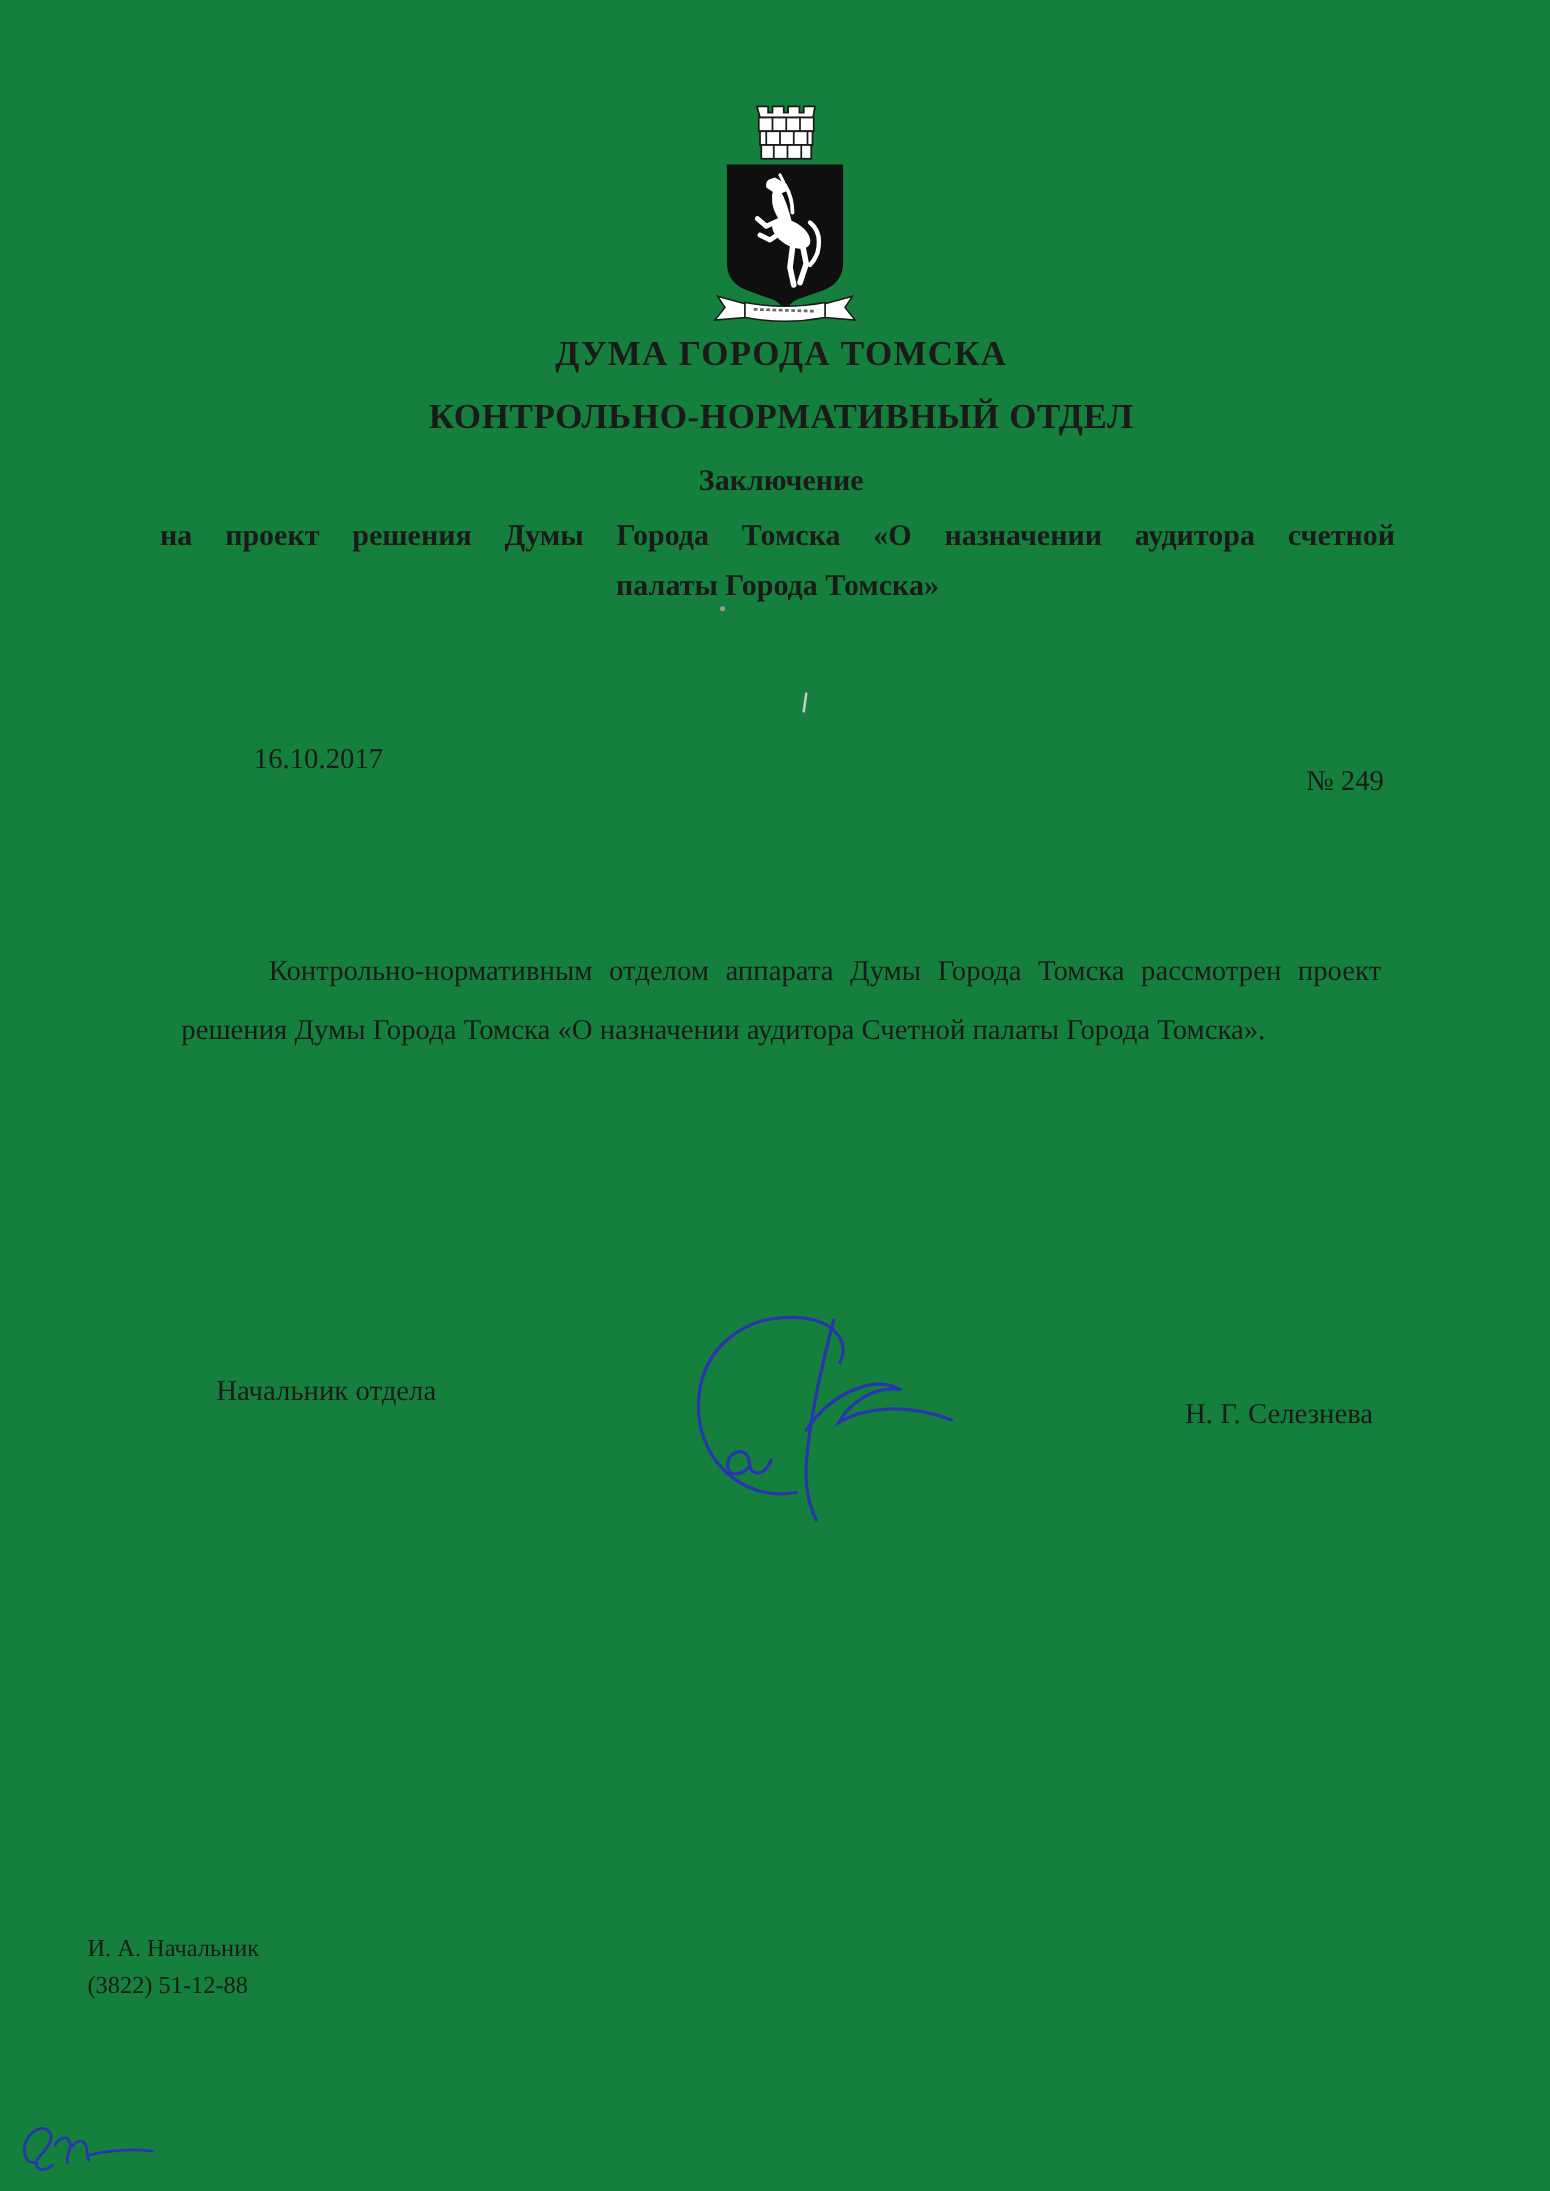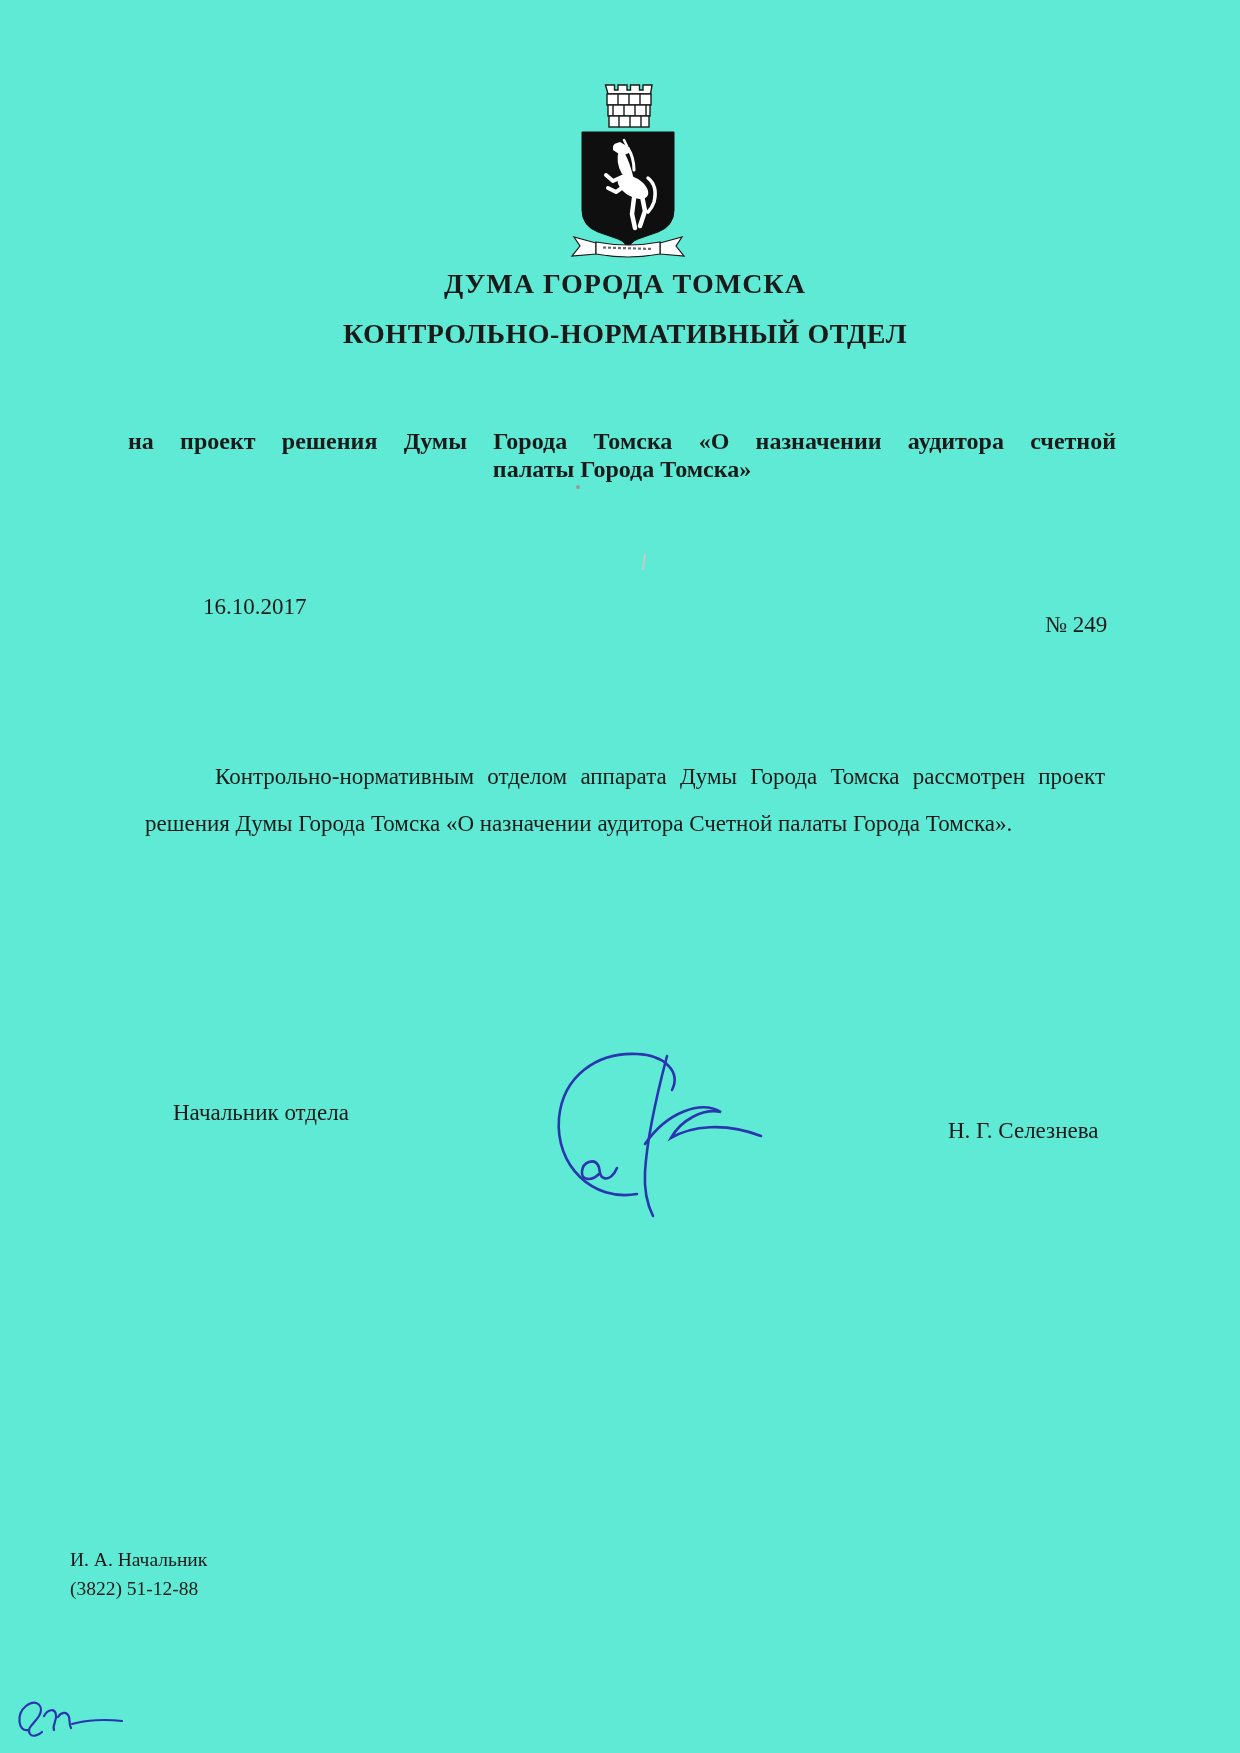--- a/index.html
+++ b/index.html
@@ -1,32 +1,32 @@
 <!DOCTYPE html>
 <html><head>
 <meta charset="utf-8">
 <style>
   html,body{margin:0;padding:0;background:#e8e8e8;}
   .page{
     position:relative;
     width:1240px;height:1753px;
     margin:0 auto;
-    background:#5eead4;
+    background:#15803d;
     font-family:"Liberation Serif", serif;
     color:#1a1a1a;
     overflow:hidden;
   }
   .abs{position:absolute;}
   .center{text-align:center;}
   .bold{font-weight:bold;}
 
   .org-line1{left:130px;top:268px;width:990px;font-size:28px;letter-spacing:1px;}
   .org-line2{left:130px;top:318px;width:990px;font-size:28px;letter-spacing:.5px;}
   .doc-type{left:130px;top:372px;width:990px;font-size:24px;}
-  .subject-line1{left:128px;top:416px;width:988px;font-size:24px;font-weight:bold;text-align:justify;text-align-last:justify;white-space:normal;margin-top:12px;}
+  .subject-line1{left:128px;top:416px;width:988px;font-size:24px;font-weight:bold;text-align:justify;text-align-last:justify;white-space:normal;}
   .subject-line2{left:128px;top:456px;width:988px;font-size:24px;font-weight:bold;text-align:center;}
 
   .doc-date{left:203px;top:594px;font-size:23px;}
   .doc-number{left:1045px;top:612px;font-size:23px;}
 
   .body-text{left:133px;top:741px;width:984px;font-size:23px;line-height:47px;text-align:justify;}
   .body-text p{margin:12px;text-indent:70px;}
 
   .sig-title{left:137px;top:1100px;font-size:23px;margin-left:36px;}
   .sig-name{left:948px;top:1118px;font-size:23px;}
@@ -75,20 +75,21 @@
     <g fill="#ffffff" stroke="#1a1a1a" stroke-width="1.2">
       <polygon points="30,159 8,153 14,162 6,172 30,170"></polygon>
       <polygon points="94,159 116,153 110,162 118,172 94,170"></polygon>
       <path d="M30,158 Q62,164 94,158 L94,170 Q62,176 30,170 Z"></path>
       <line x1="37" y1="163.5" x2="87" y2="165" stroke="#6b6b6b" stroke-width="2.2" stroke-dasharray="3 2"></line>
     </g>
   </svg>
 
   <div class="abs org-line1 center bold">ДУМА ГОРОДА ТОМСКА</div>
   <div class="abs org-line2 center bold">КОНТРОЛЬНО-НОРМАТИВНЫЙ ОТДЕЛ</div>
+  <div class="abs doc-type center bold">Заключение</div>
   <div class="abs subject-line1">на проект решения Думы Города Томска «О назначении аудитора счетной</div>
   <div class="abs subject-line2">палаты Города Томска»</div>
 
   <div class="abs doc-date">16.10.2017</div>
   <div class="abs doc-number">№ 249</div>
 
   <div class="abs body-text">
     <p>Контрольно-нормативным отделом аппарата Думы Города Томска рассмотрен проект решения Думы Города Томска «О назначении аудитора Счетной палаты Города Томска».</p>
   </div>
 

